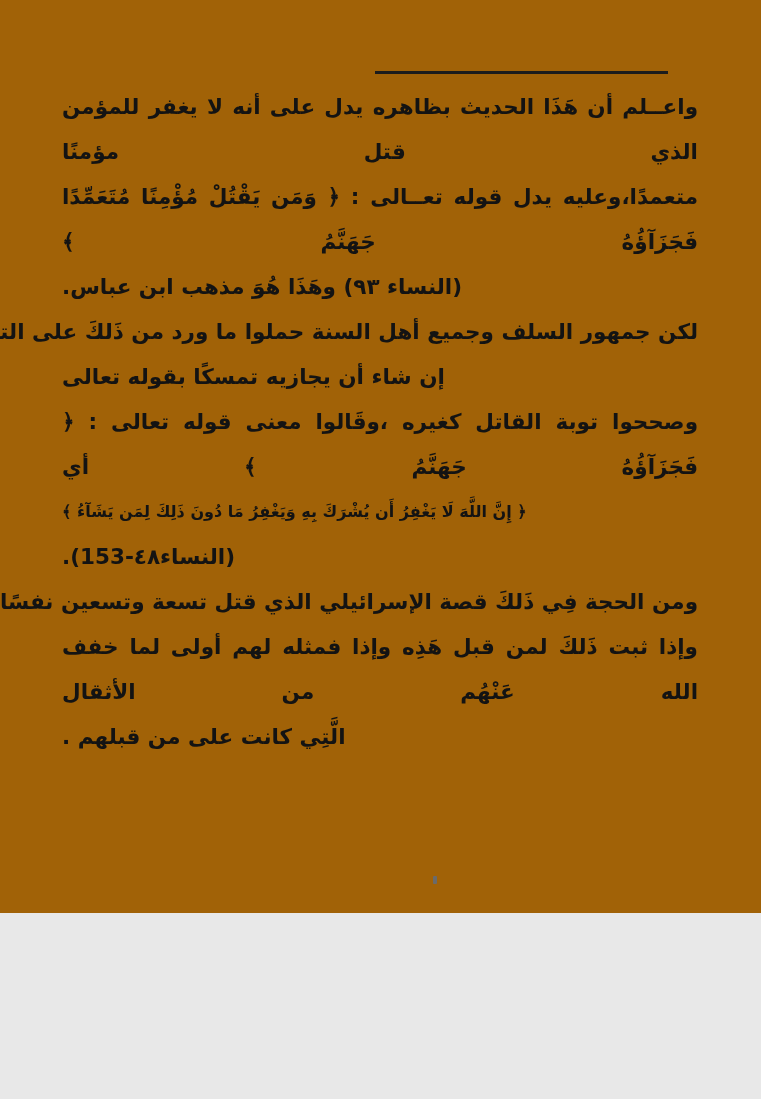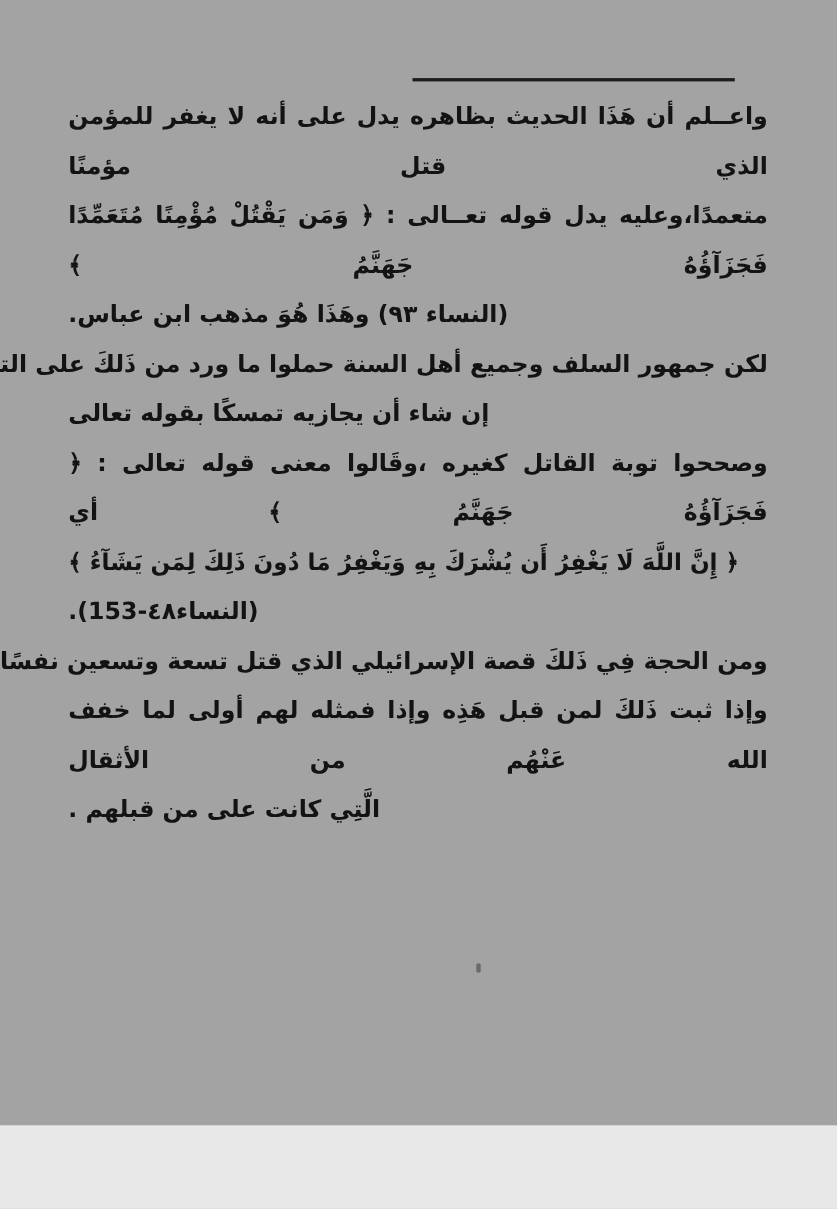--- a/index.html
+++ b/index.html
@@ -3,23 +3,23 @@
 <meta charset="utf-8">
 <style>
   html, body { margin: 0; padding: 0; }
   body {
     background: #e8e8e8;
     font-family: "DejaVu Sans", sans-serif;
   }
   .page {
     position: relative;
     width: 761px;
-    height: 1023px;
+    height: 913px;
     margin: 0 auto;
-    background: #a3a3a3;
+    background: #a16207;
     overflow: hidden;
     color: #131313;
   }
   .footnote-rule {
     position: absolute;
     top: 71px;
     left: 375px;
     width: 293px;
     height: 3px;
     background: #1c1c1c;
@@ -39,21 +39,21 @@
   }
   .line { white-space: nowrap; }
   .line.j {
     white-space: normal;
     text-align: justify;
     text-align-last: justify;
   }
   .line.r { text-align: left; }
   .line.r.indent { padding-right: 18px; }
   .line.l { text-align: left; }
-  .line.quran { font-size: 21px; }
+  .line.quran { font-size: 16px; }
   .scan-speck {
     position: absolute;
     left: 433px;
     top: 876px;
     width: 4px;
     height: 8px;
     background: #6a6a6a;
     border-radius: 1px;
   }
   .page-number {

